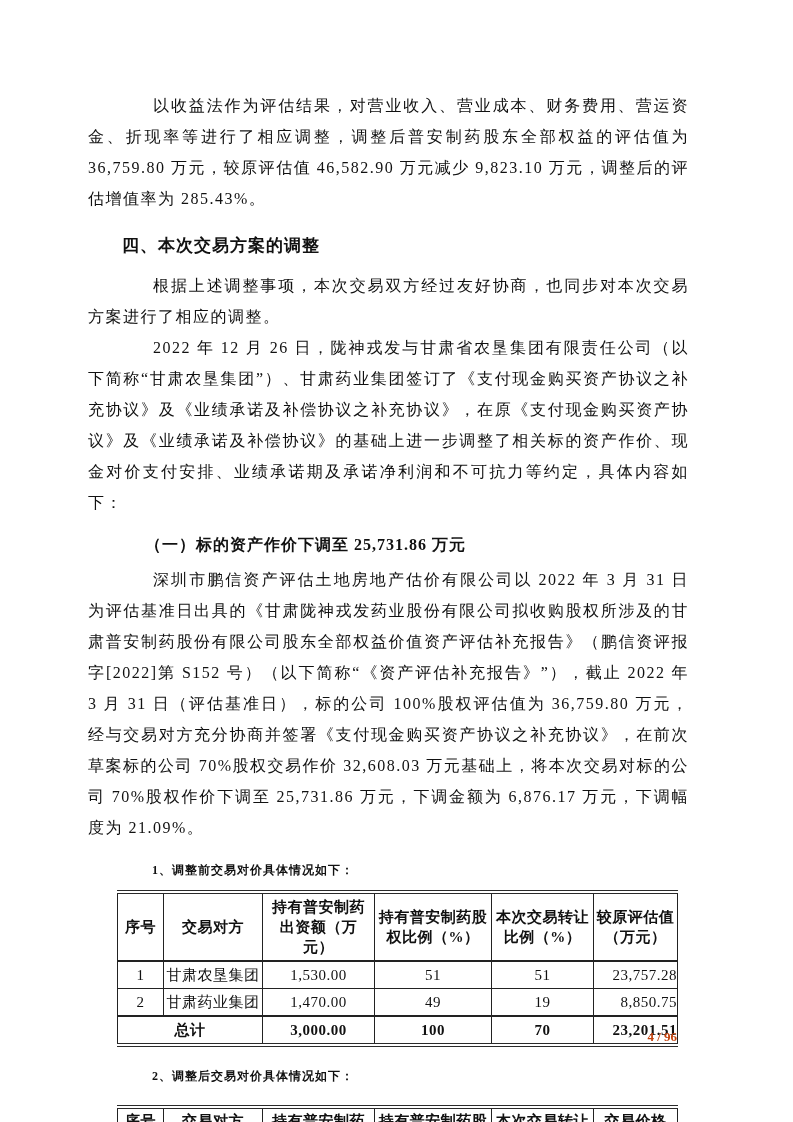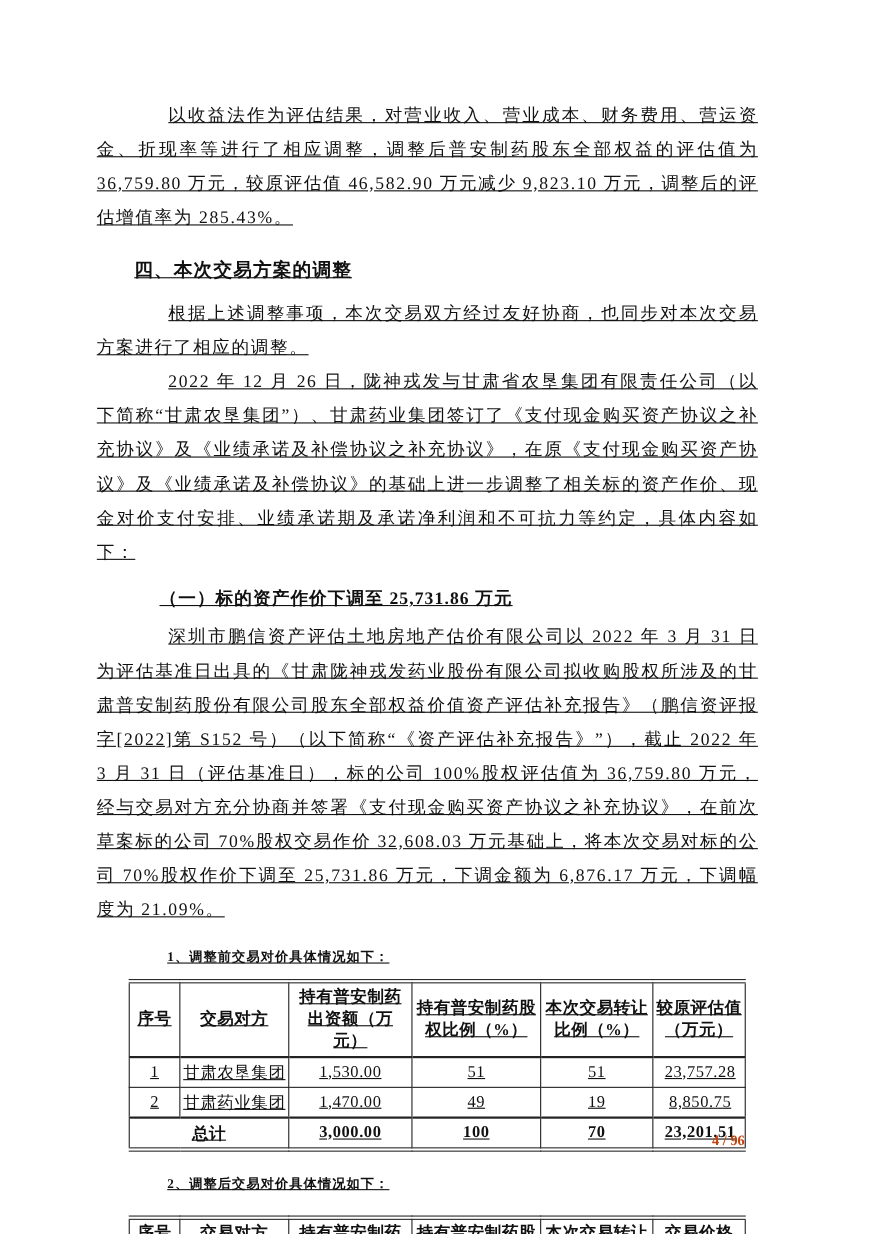--- a/index.html
+++ b/index.html
@@ -11,21 +11,20 @@
     position: relative;
     width: 793px;
     height: 1122px;
     margin: 0 auto;
     background: #ffffff;
     box-sizing: border-box;
     padding: 90px 104px 0 88px;
     font-family: "Liberation Serif", "DejaVu Serif", serif;
     color: #111111;
     overflow: hidden;
-    text-decoration: underline;
   }
   .body-para {
     margin: 0;
     font-size: 16px;
     line-height: 31px;
     letter-spacing: 1.5px;
     text-align: justify;
     text-indent: 65px;
     color: #111111;
   }
@@ -80,21 +79,21 @@
   table.doc-table thead th {
     font-weight: bold;
     line-height: 20px;
     padding: 3px 2px;
     border-bottom: 2px solid #222222;
   }
   table.doc-table tr.row-mid td { border-bottom: 1px solid #222222; height: 22px; }
   table.doc-table tr.row-last td { border-bottom: 2px solid #222222; height: 22px; }
   table.doc-table tr.row-total td { font-weight: bold; height: 22px; }
   table.doc-table td.num-right,
-  table.doc-table th.num-right { text-align: center; padding-right: 0; }
+  table.doc-table th.num-right { text-align: right; padding-right: 0; }
   
   table.doc-table.cut {
     border-bottom: 3px solid #4d4d4d;
   }
   table.doc-table.cut thead th {
     border-bottom: none;
     height: 20px;
     line-height: 20px;
     padding: 2px 2px 0 2px;
     vertical-align: top;

